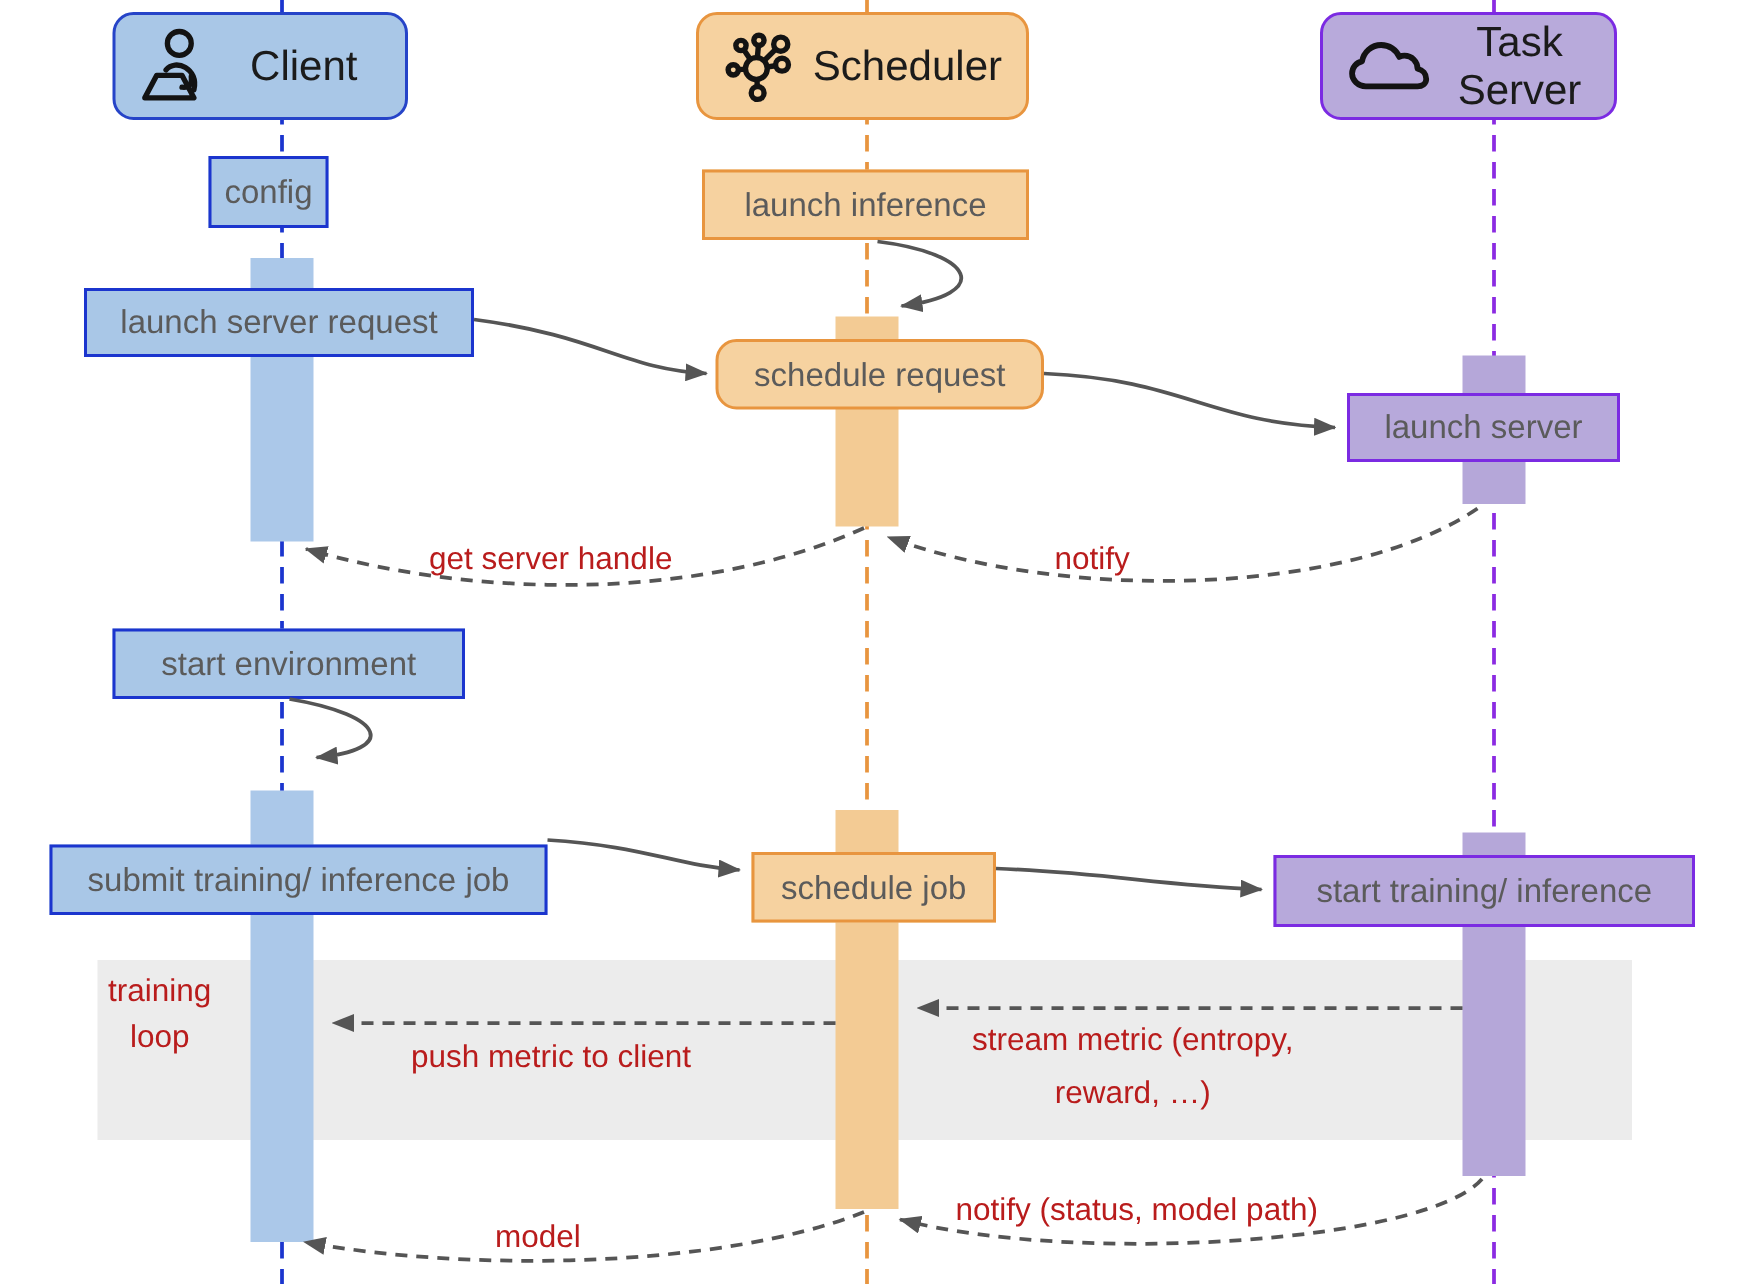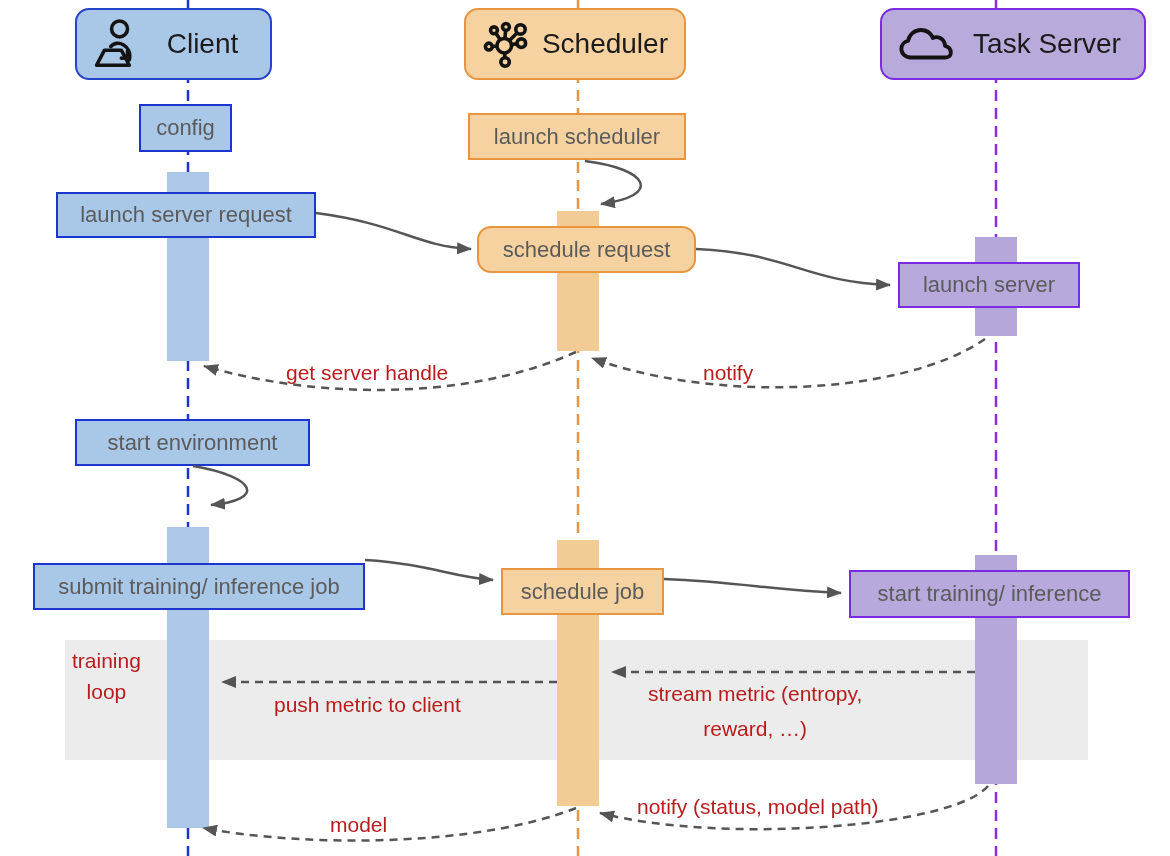--- a/index.html
+++ b/index.html
@@ -95,29 +95,29 @@
         <circle cx="28" cy="8" r="4"></circle>
         <circle cx="45" cy="11" r="5.5"></circle>
         <circle cx="8" cy="31" r="4"></circle>
         <circle cx="46" cy="27" r="5"></circle>
         <circle cx="27" cy="49" r="5"></circle>
       </g>
     </svg>
     <span class="alabel">Scheduler</span>
   </div>
 
-  <div class="actor purple" style="left:880px;width:266px;">
+  <div class="actor purple" style="left:880px;width:198px;">
     <svg width="56" height="38" viewBox="0 0 58 38">
       <path d="M13 33 C7.5 33 3.5 28.8 3.5 24.2 C3.5 20 6.4 16.6 10.4 15.8 C11.5 9.3 17 4.5 23.6 4.5 C29.2 4.5 34 7.8 36.1 12.7 C37.2 12.2 38.4 11.9 39.7 11.9 C44.7 11.9 48.7 15.9 48.7 20.9 C52.3 21.7 54.7 24.5 54.7 28 C54.7 31.2 52 33 48.7 33 Z" fill="none" stroke="#131313" stroke-width="4" stroke-linejoin="round"></path>
     </svg>
     <span class="alabel">Task Server</span>
   </div>
 
-  <div class="note blue" style="left:139px;top:104px;width:93px;height:48px;">config</div>
-  <div class="note orange" style="left:468px;top:113px;width:218px;height:47px;">launch scheduler</div>
+  <div class="note blue" style="left:139px;top:104px;width:80px;height:48px;">config</div>
+  <div class="note orange" style="left:468px;top:113px;width:218px;height:47px;">launch inference</div>
   <div class="note blue" style="left:56px;top:192px;width:260px;height:46px;">launch server request</div>
   <div class="note orange" style="left:477px;top:226px;width:219px;height:47px;border-radius:14px;">schedule request</div>
   <div class="note purple" style="left:898px;top:262px;width:182px;height:46px;">launch server</div>
   <div class="note blue" style="left:75px;top:419px;width:235px;height:47px;">start environment</div>
   <div class="note blue" style="left:33px;top:539px;width:332px;height:47px;margin-top:24px;">submit training/ inference job</div>
   <div class="note orange" style="left:501px;top:556px;width:163px;height:47px;margin-top:12px;">schedule job</div>
   <div class="note purple" style="left:849px;top:570px;width:281px;height:48px;">start training/ inference</div>
 
   <div class="lbl" style="left:286px;top:357px;">get server handle</div>
   <div class="lbl" style="left:703px;top:357px;">notify</div>

